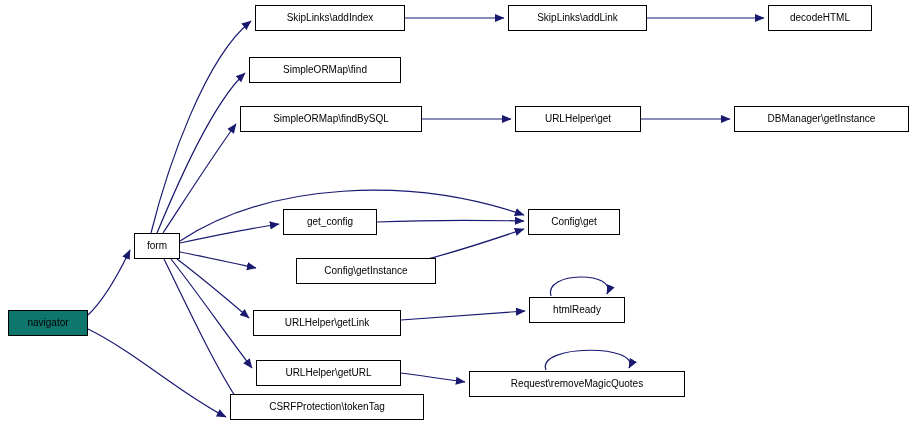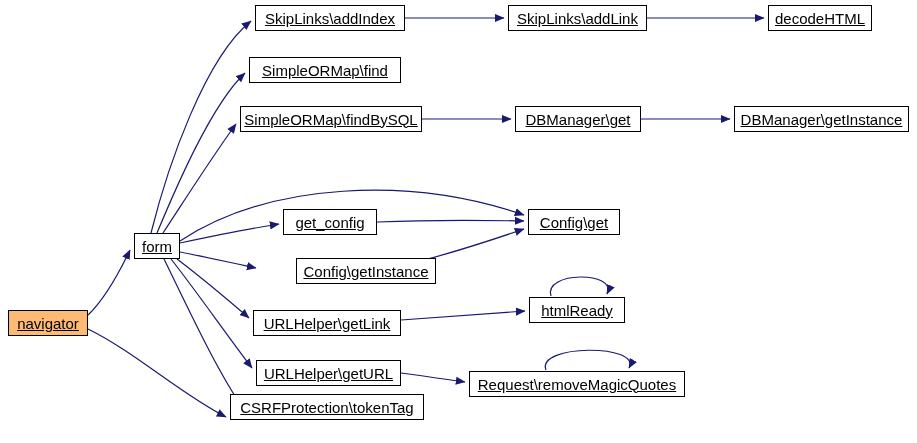--- a/index.html
+++ b/index.html
@@ -22,32 +22,31 @@
     width: 917px;
     height: 443px;
     z-index: 1;
   }
   .node {
     position: absolute;
     box-sizing: border-box;
     border: 1px solid #000000;
     background: #ffffff;
     color: #000000;
-    font-size: 15px;
+    font-size: 10px;
     line-height: 1;
     display: flex;
     align-items: center;
     justify-content: center;
     white-space: nowrap;
     z-index: 2;
     cursor: pointer;
-    text-decoration: underline;
   }
   .node.highlighted {
-    background: #fdba74;
+    background: #0f766e;
     cursor: default;
   }
   .edge {
     fill: none;
     stroke: #191970;
     stroke-width: 1.2;
   }
 </style>
 </head>
 <body>
@@ -96,21 +95,21 @@
   <div class="node" style="left:255px; top:5px; width:150px; height:26px;">SkipLinks\addIndex</div>
 
   <div class="node" style="left:768px; top:5px; width:104px; height:26px;">decodeHTML</div>
 
   <div class="node" style="left:508px; top:5px; width:139px; height:26px;">SkipLinks\addLink</div>
 
   <div class="node" style="left:249px; top:57px; width:152px; height:26px;">SimpleORMap\find</div>
 
   <div class="node" style="left:240px; top:106px; width:182px; height:26px;">SimpleORMap\findBySQL</div>
 
-  <div class="node" style="left:515px; top:106px; width:126px; height:26px;">DBManager\get</div>
+  <div class="node" style="left:515px; top:106px; width:126px; height:26px;">URLHelper\get</div>
 
   <div class="node" style="left:734px; top:106px; width:175px; height:26px;">DBManager\getInstance</div>
 
   <div class="node" style="left:283px; top:209px; width:94px; height:26px;">get_config</div>
 
   <div class="node" style="left:528px; top:209px; width:92px; height:26px;">Config\get</div>
 
   <div class="node" style="left:260px; top:258px; width:140px; height:26px;margin-left:36px;">Config\getInstance</div>
 
   <div class="node" style="left:253px; top:310px; width:148px; height:26px;">URLHelper\getLink</div>

